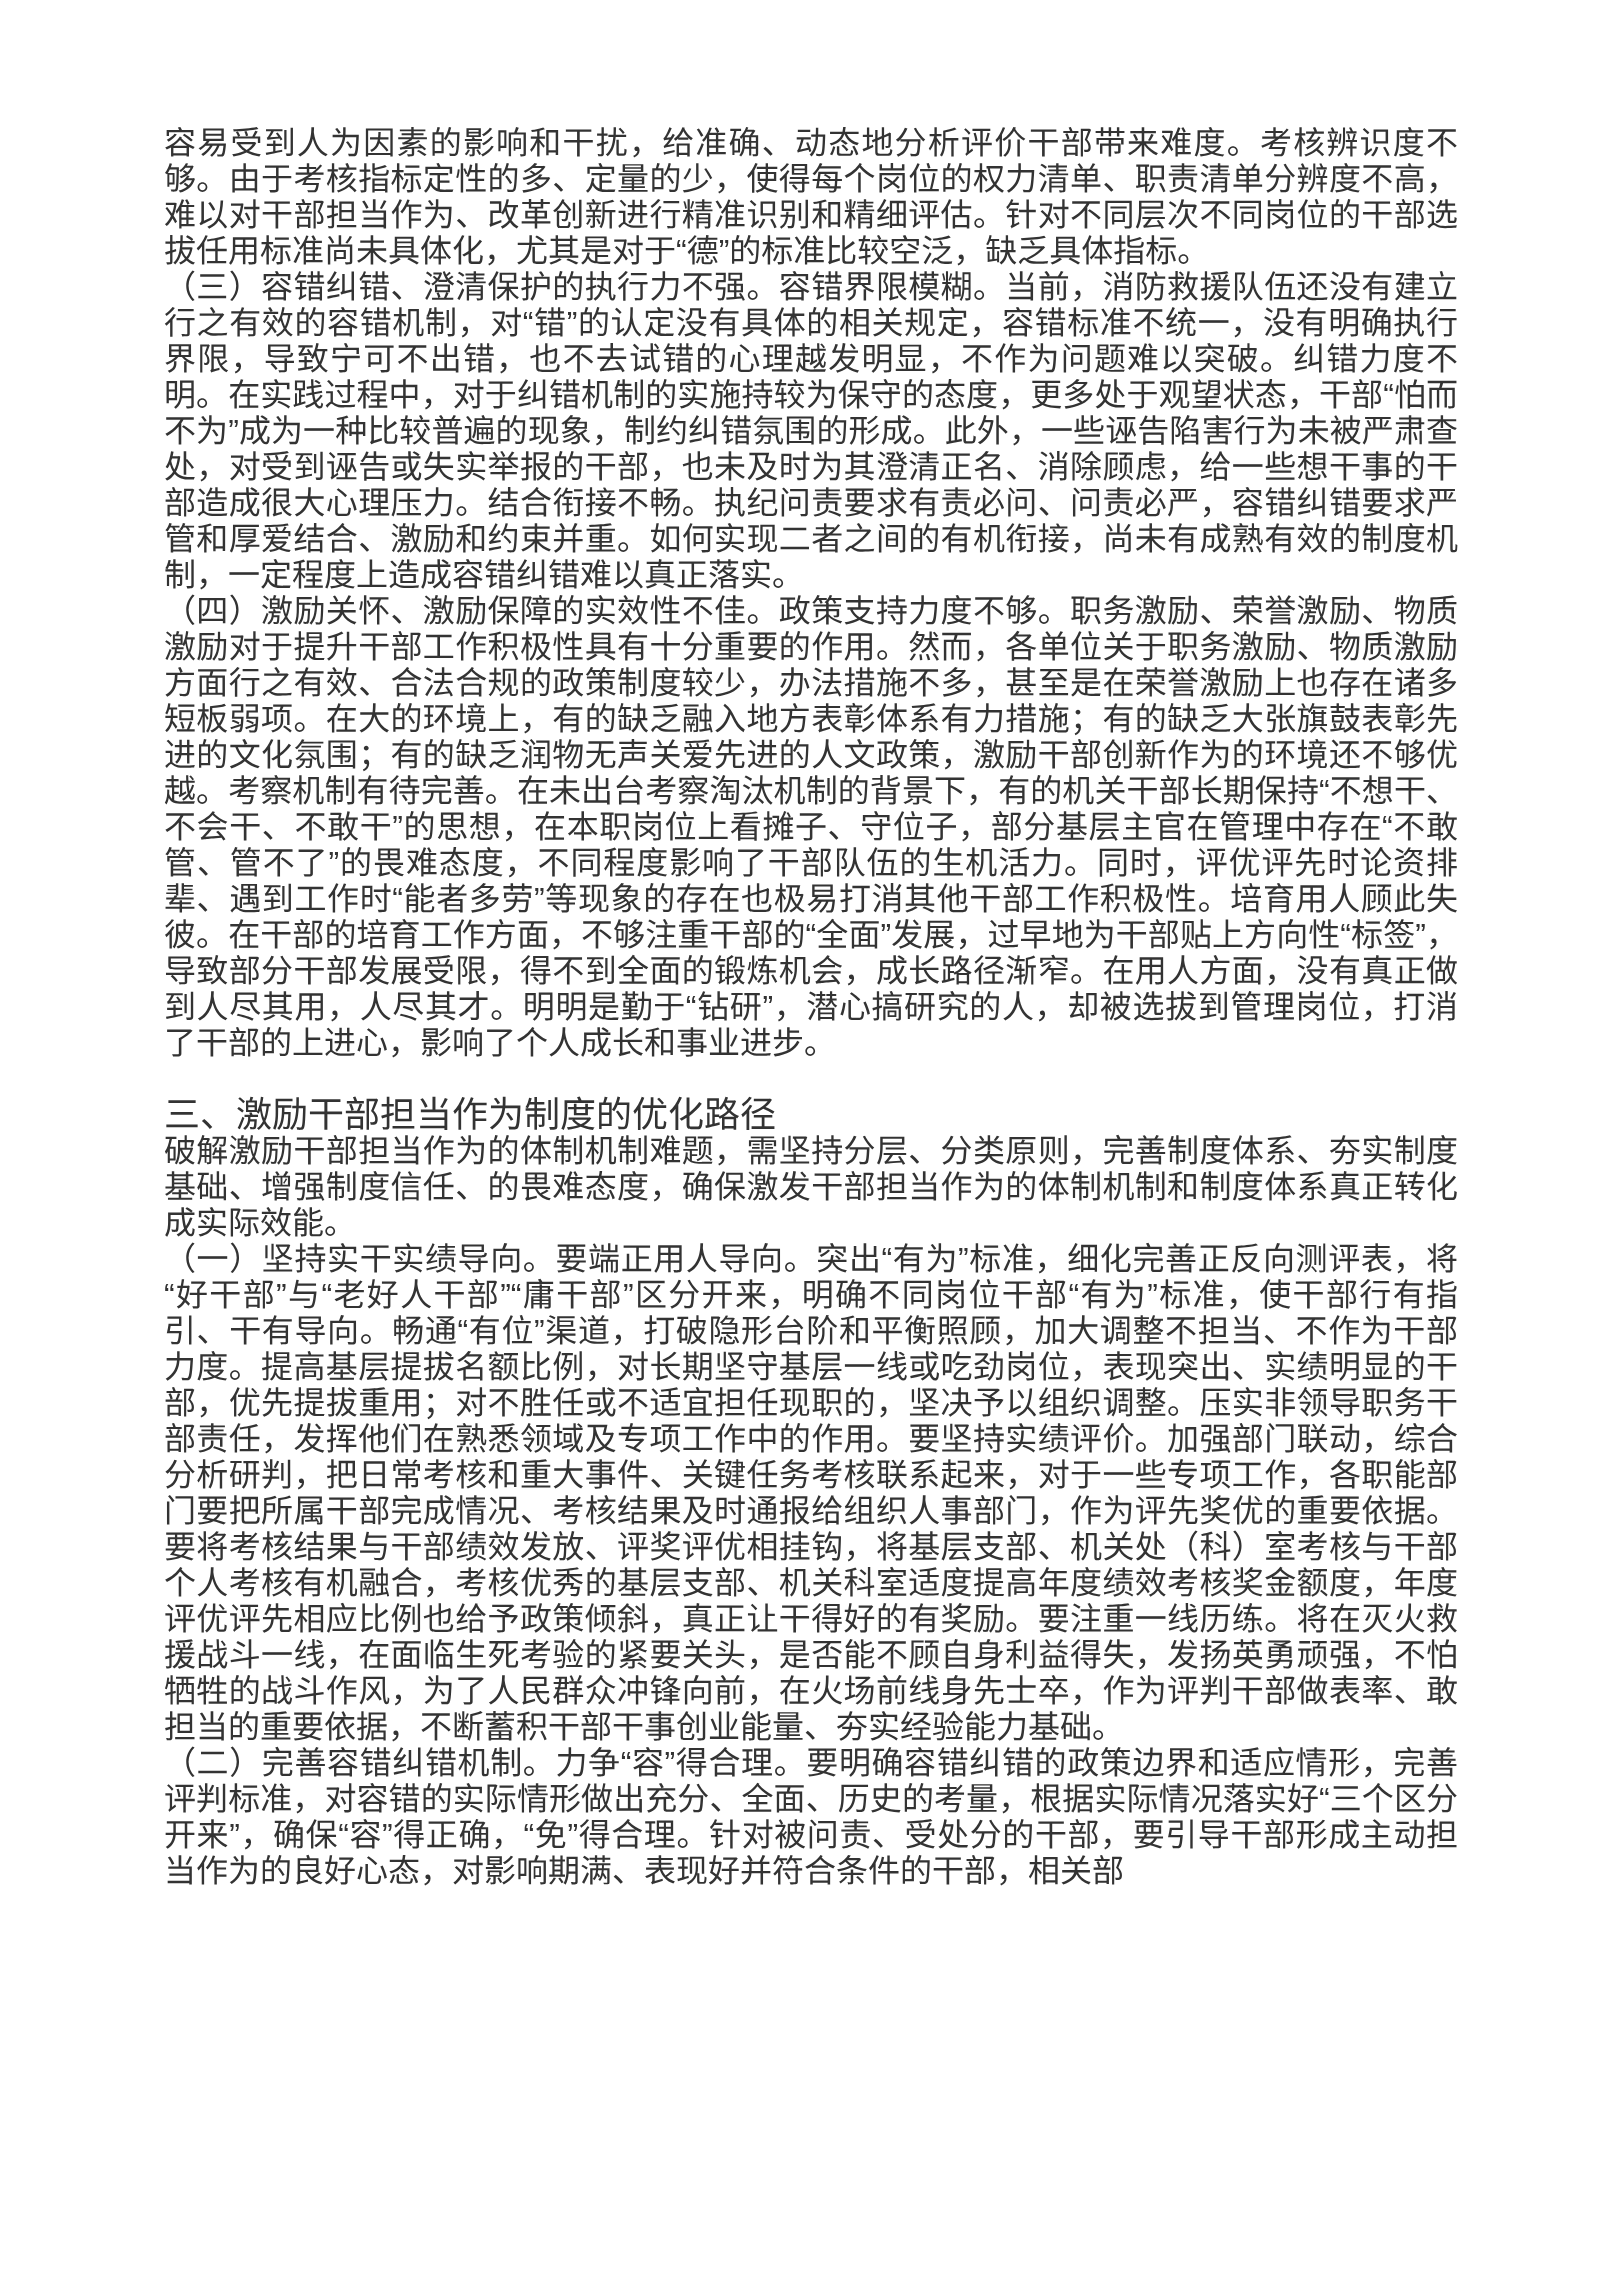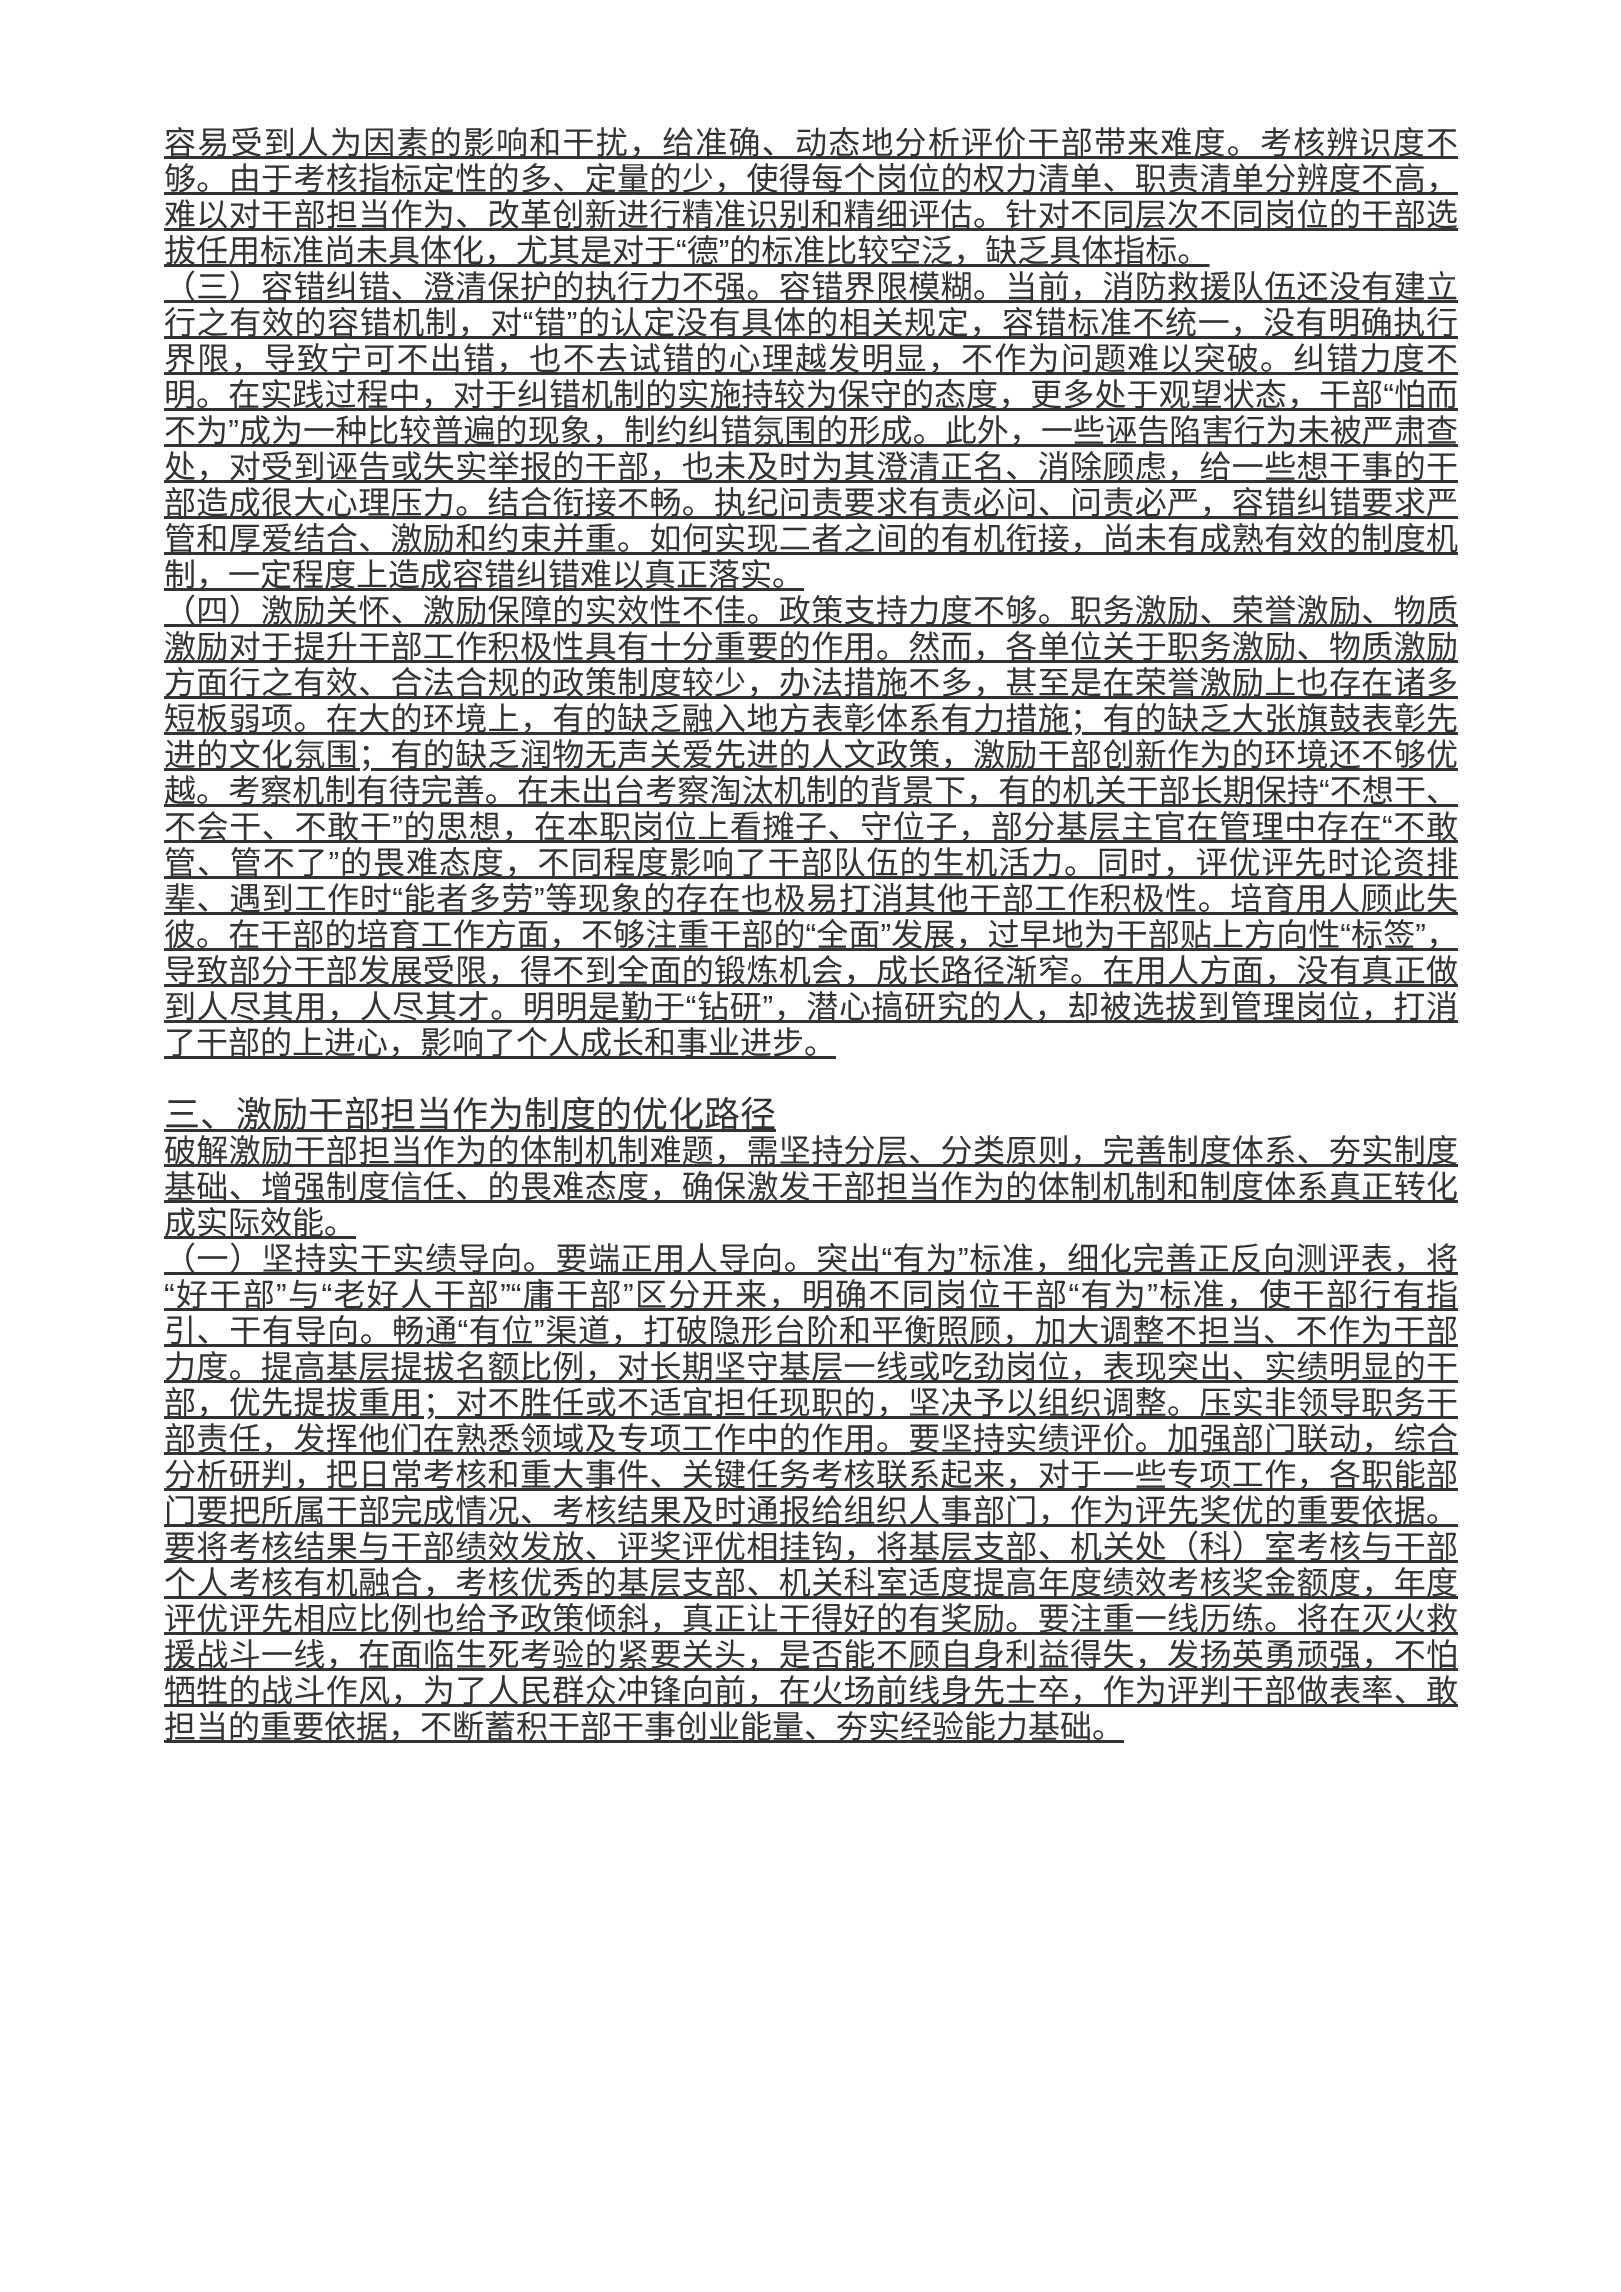--- a/index.html
+++ b/index.html
@@ -1,15 +1,15 @@
 <!DOCTYPE html>
 <html lang="zh-CN"><head>
 <meta charset="utf-8">
 <style>
-  * { box-sizing: border-box; text-decoration: underline; }
+  * { box-sizing: border-box; }
   html, body {
     margin: 0;
     padding: 0;
     background: #ffffff;
   }
   body {
     width: 1621px;
     height: 2293px;
     font-family: "Liberation Sans", sans-serif;
   }
@@ -52,15 +52,16 @@
 
 <div class="page">
   <div class="text-block">
     <p class="para">容易受到人为因素的影响和干扰，给准确、动态地分析评价干部带来难度。考核辨识度不够。由于考核指标定性的多、定量的少，使得每个岗位的权力清单、职责清单分辨度不高，难以对干部担当作为、改革创新进行精准识别和精细评估。针对不同层次不同岗位的干部选拔任用标准尚未具体化，尤其是对于“德”的标准比较空泛，缺乏具体指标。</p>
     <p class="para">（三）容错纠错、澄清保护的执行力不强。容错界限模糊。当前，消防救援队伍还没有建立行之有效的容错机制，对“错”的认定没有具体的相关规定，容错标准不统一，没有明确执行界限，导致宁可不出错，也不去试错的心理越发明显，不作为问题难以突破。纠错力度不明。在实践过程中，对于纠错机制的实施持较为保守的态度，更多处于观望状态，干部“怕而不为”成为一种比较普遍的现象，制约纠错氛围的形成。此外，一些诬告陷害行为未被严肃查处，对受到诬告或失实举报的干部，也未及时为其澄清正名、消除顾虑，给一些想干事的干部造成很大心理压力。结合衔接不畅。执纪问责要求有责必问、问责必严，容错纠错要求严管和厚爱结合、激励和约束并重。如何实现二者之间的有机衔接，尚未有成熟有效的制度机制，一定程度上造成容错纠错难以真正落实。</p>
     <p class="para">（四）激励关怀、激励保障的实效性不佳。政策支持力度不够。职务激励、荣誉激励、物质激励对于提升干部工作积极性具有十分重要的作用。然而，各单位关于职务激励、物质激励方面行之有效、合法合规的政策制度较少，办法措施不多，甚至是在荣誉激励上也存在诸多短板弱项。在大的环境上，有的缺乏融入地方表彰体系有力措施；有的缺乏大张旗鼓表彰先进的文化氛围；有的缺乏润物无声关爱先进的人文政策，激励干部创新作为的环境还不够优越。考察机制有待完善。在未出台考察淘汰机制的背景下，有的机关干部长期保持“不想干、不会干、不敢干”的思想，在本职岗位上看摊子、守位子，部分基层主官在管理中存在“不敢管、管不了”的畏难态度，不同程度影响了干部队伍的生机活力。同时，评优评先时论资排辈、遇到工作时“能者多劳”等现象的存在也极易打消其他干部工作积极性。培育用人顾此失彼。在干部的培育工作方面，不够注重干部的“全面”发展，过早地为干部贴上方向性“标签”，导致部分干部发展受限，得不到全面的锻炼机会，成长路径渐窄。在用人方面，没有真正做到人尽其用，人尽其才。明明是勤于“钻研”，潜心搞研究的人，却被选拔到管理岗位，打消了干部的上进心，影响了个人成长和事业进步。</p>
     <div class="blank-line"></div>
     <h3 class="heading">三、激励干部担当作为制度的优化路径</h3>
     <p class="para">破解激励干部担当作为的体制机制难题，需坚持分层、分类原则，完善制度体系、夯实制度基础、增强制度信任、的畏难态度，确保激发干部担当作为的体制机制和制度体系真正转化成实际效能。</p>
     <p class="para">（一）坚持实干实绩导向。要端正用人导向。突出“有为”标准，细化完善正反向测评表，将“好干部”与“老好人干部”“庸干部”区分开来，明确不同岗位干部“有为”标准，使干部行有指引、干有导向。畅通“有位”渠道，打破隐形台阶和平衡照顾，加大调整不担当、不作为干部力度。提高基层提拔名额比例，对长期坚守基层一线或吃劲岗位，表现突出、实绩明显的干部，优先提拔重用；对不胜任或不适宜担任现职的，坚决予以组织调整。压实非领导职务干部责任，发挥他们在熟悉领域及专项工作中的作用。要坚持实绩评价。加强部门联动，综合分析研判，把日常考核和重大事件、关键任务考核联系起来，对于一些专项工作，各职能部门要把所属干部完成情况、考核结果及时通报给组织人事部门，作为评先奖优的重要依据。要将考核结果与干部绩效发放、评奖评优相挂钩，将基层支部、机关处（科）室考核与干部个人考核有机融合，考核优秀的基层支部、机关科室适度提高年度绩效考核奖金额度，年度评优评先相应比例也给予政策倾斜，真正让干得好的有奖励。要注重一线历练。将在灭火救援战斗一线，在面临生死考验的紧要关头，是否能不顾自身利益得失，发扬英勇顽强，不怕牺牲的战斗作风，为了人民群众冲锋向前，在火场前线身先士卒，作为评判干部做表率、敢担当的重要依据，不断蓄积干部干事创业能量、夯实经验能力基础。</p>
+    <p class="para">（二）完善容错纠错机制。力争“容”得合理。要明确容错纠错的政策边界和适应情形，完善评判标准，对容错的实际情形做出充分、全面、历史的考量，根据实际情况落实好“三个区分开来”，确保“容”得正确，“免”得合理。针对被问责、受处分的干部，要引导干部形成主动担当作为的良好心态，对影响期满、表现好并符合条件的干部，相关部</p>
   </div>
 </div>
 
 
 </body></html>

